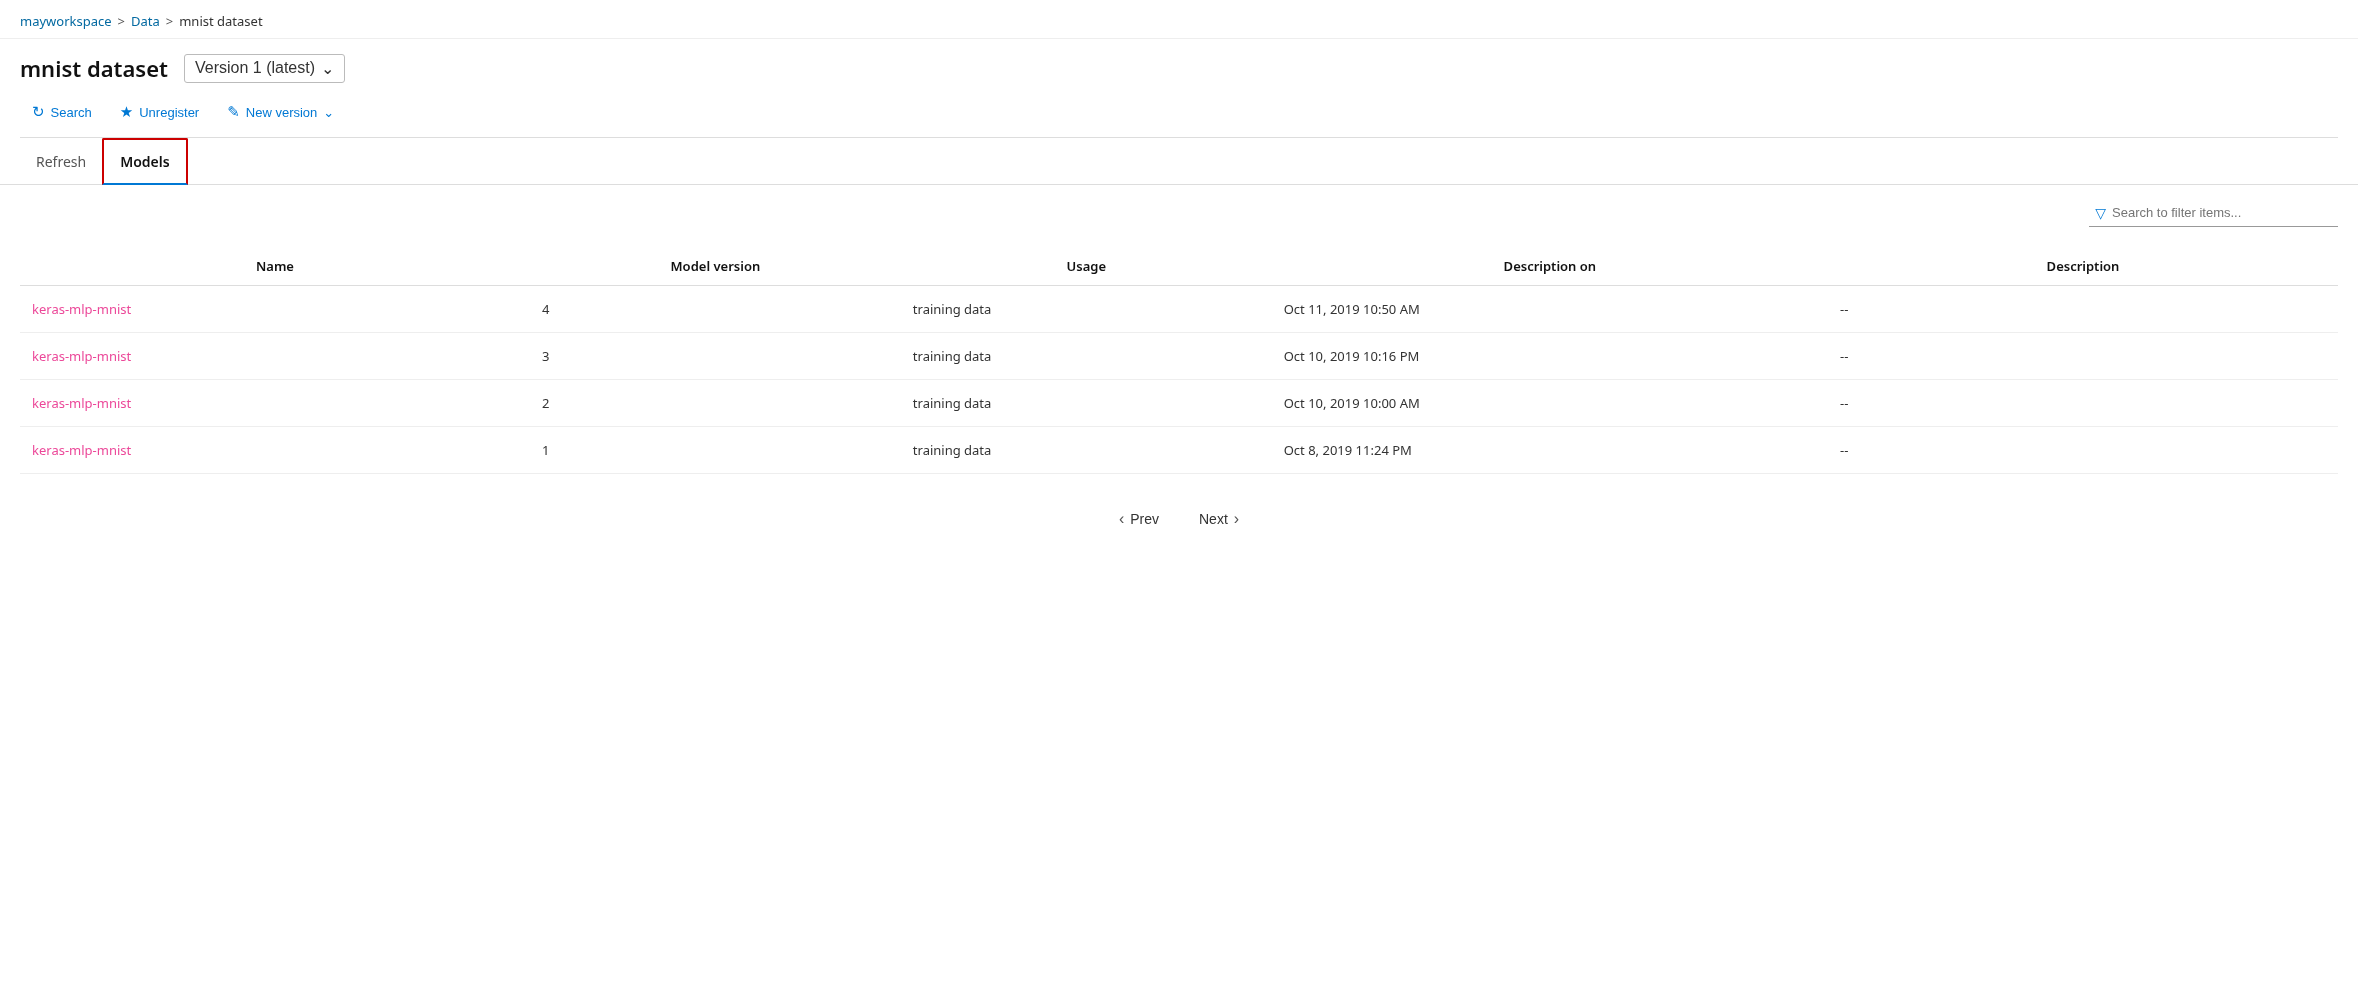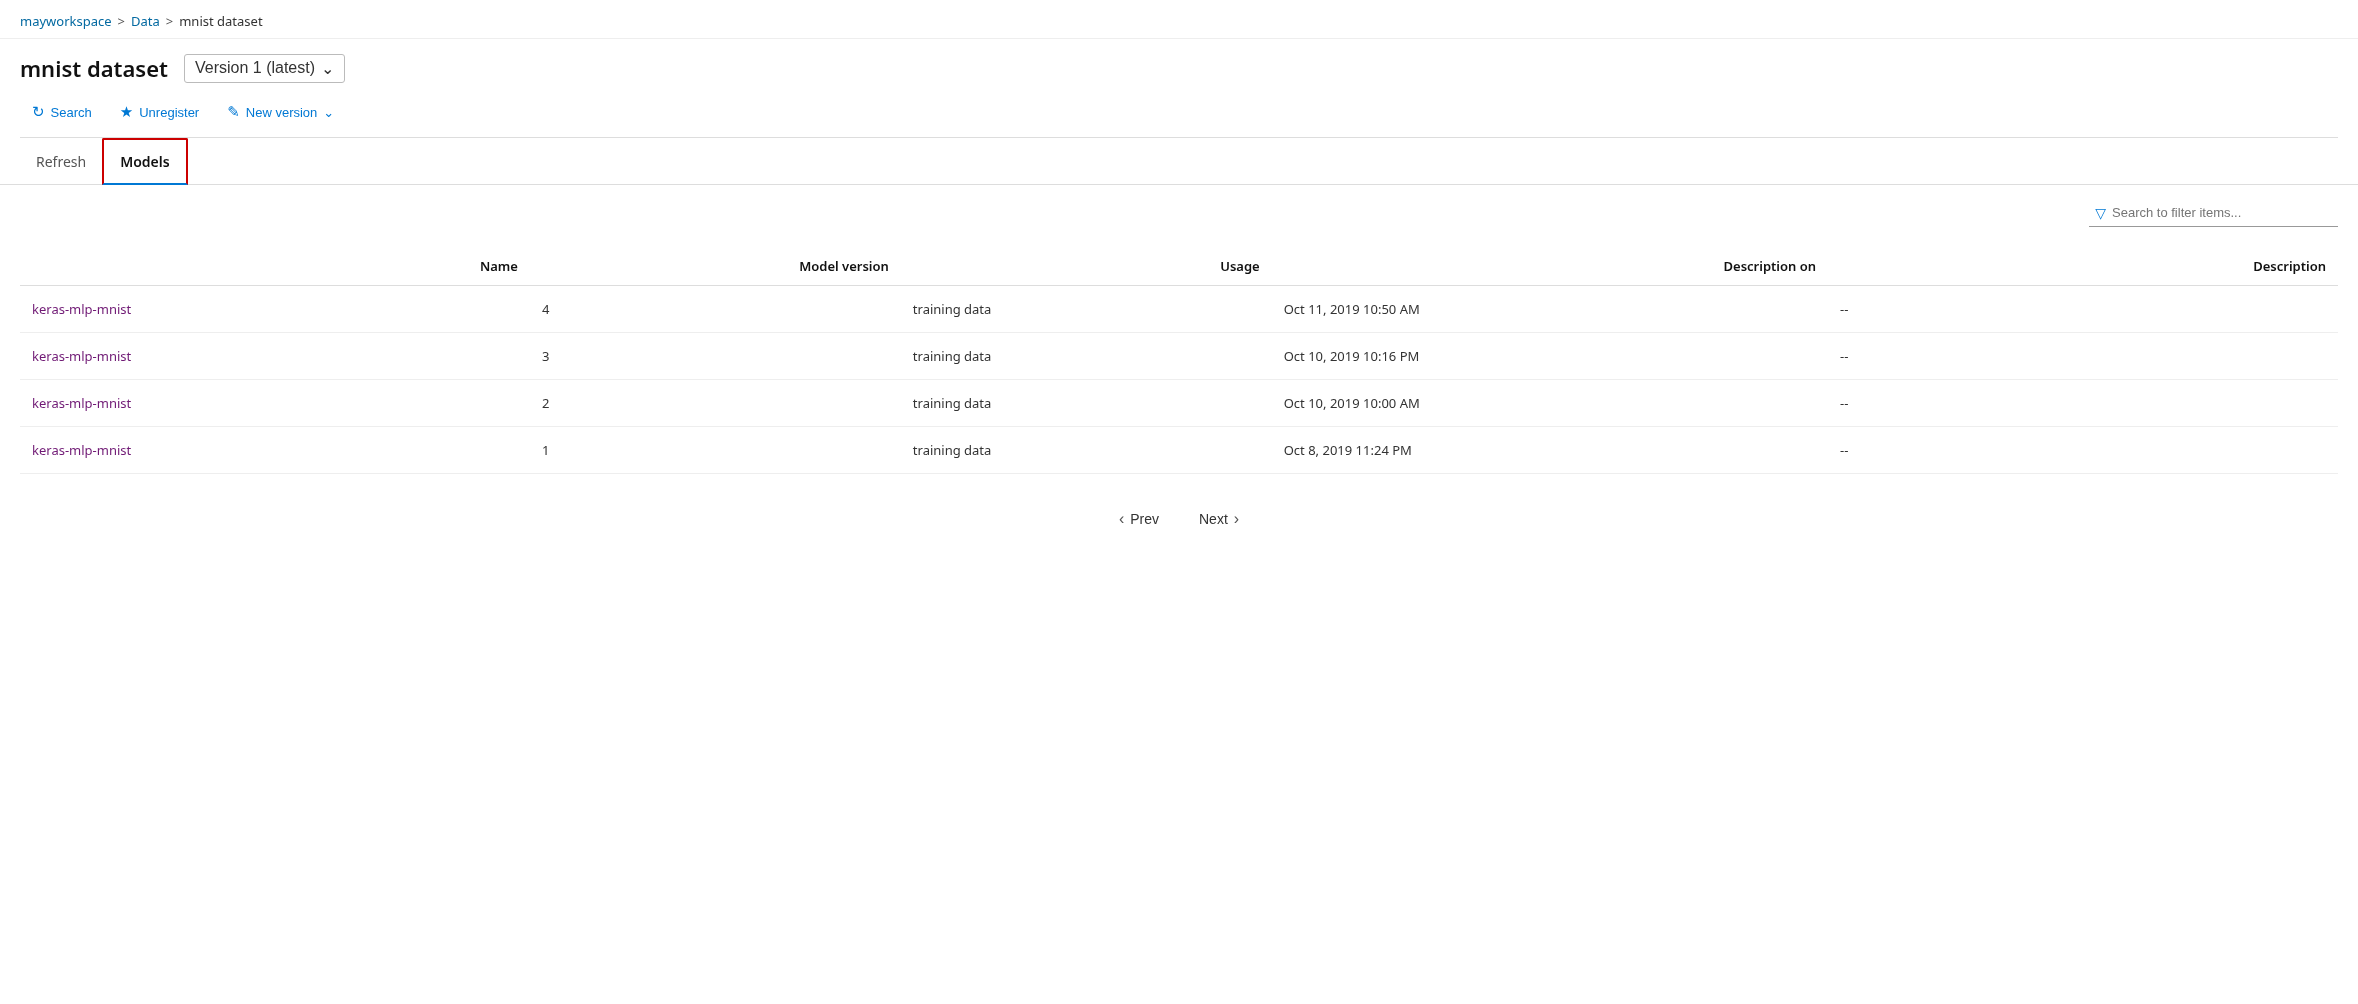--- a/index.html
+++ b/index.html
@@ -136,39 +136,39 @@
       width: 100%;
       border-collapse: collapse;
       margin-top: 10px;
     }
 
     .data-table thead tr {
       border-bottom: 1px solid #ddd;
     }
 
     .data-table th {
-      text-align: right;
+      text-align: center;
       padding: 10px 12px;
       font-weight: 600;
       font-size: 13px;
       color: #111;
     }
 
     .data-table tbody tr {
       border-bottom: 1px solid #eee;
     }
 
     .data-table td {
       padding: 14px 12px;
       font-size: 13px;
       color: #333;
     }
 
     .data-table td.link-cell a {
-      color: #701a75;
+      color: #ec4899;
       text-decoration: none;
       cursor: pointer;
     }
 
     .pagination {
       display: flex;
       justify-content: center;
       align-items: center;
       gap: 20px;
       padding: 30px 0 20px 0;

